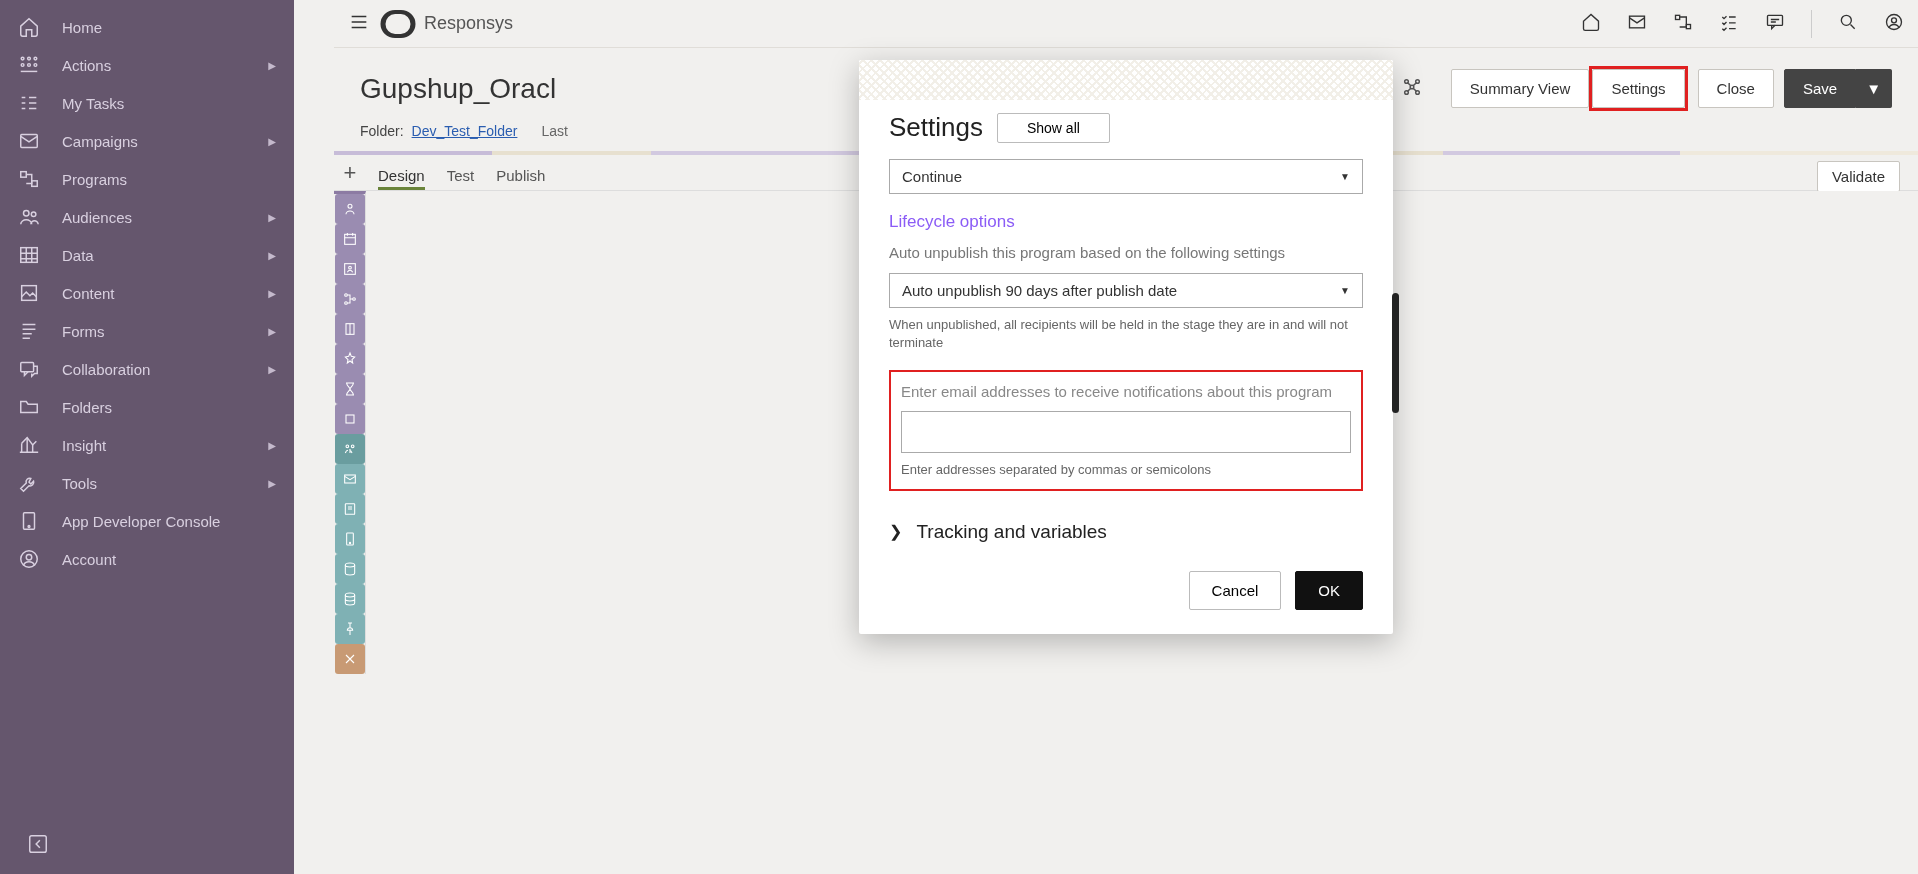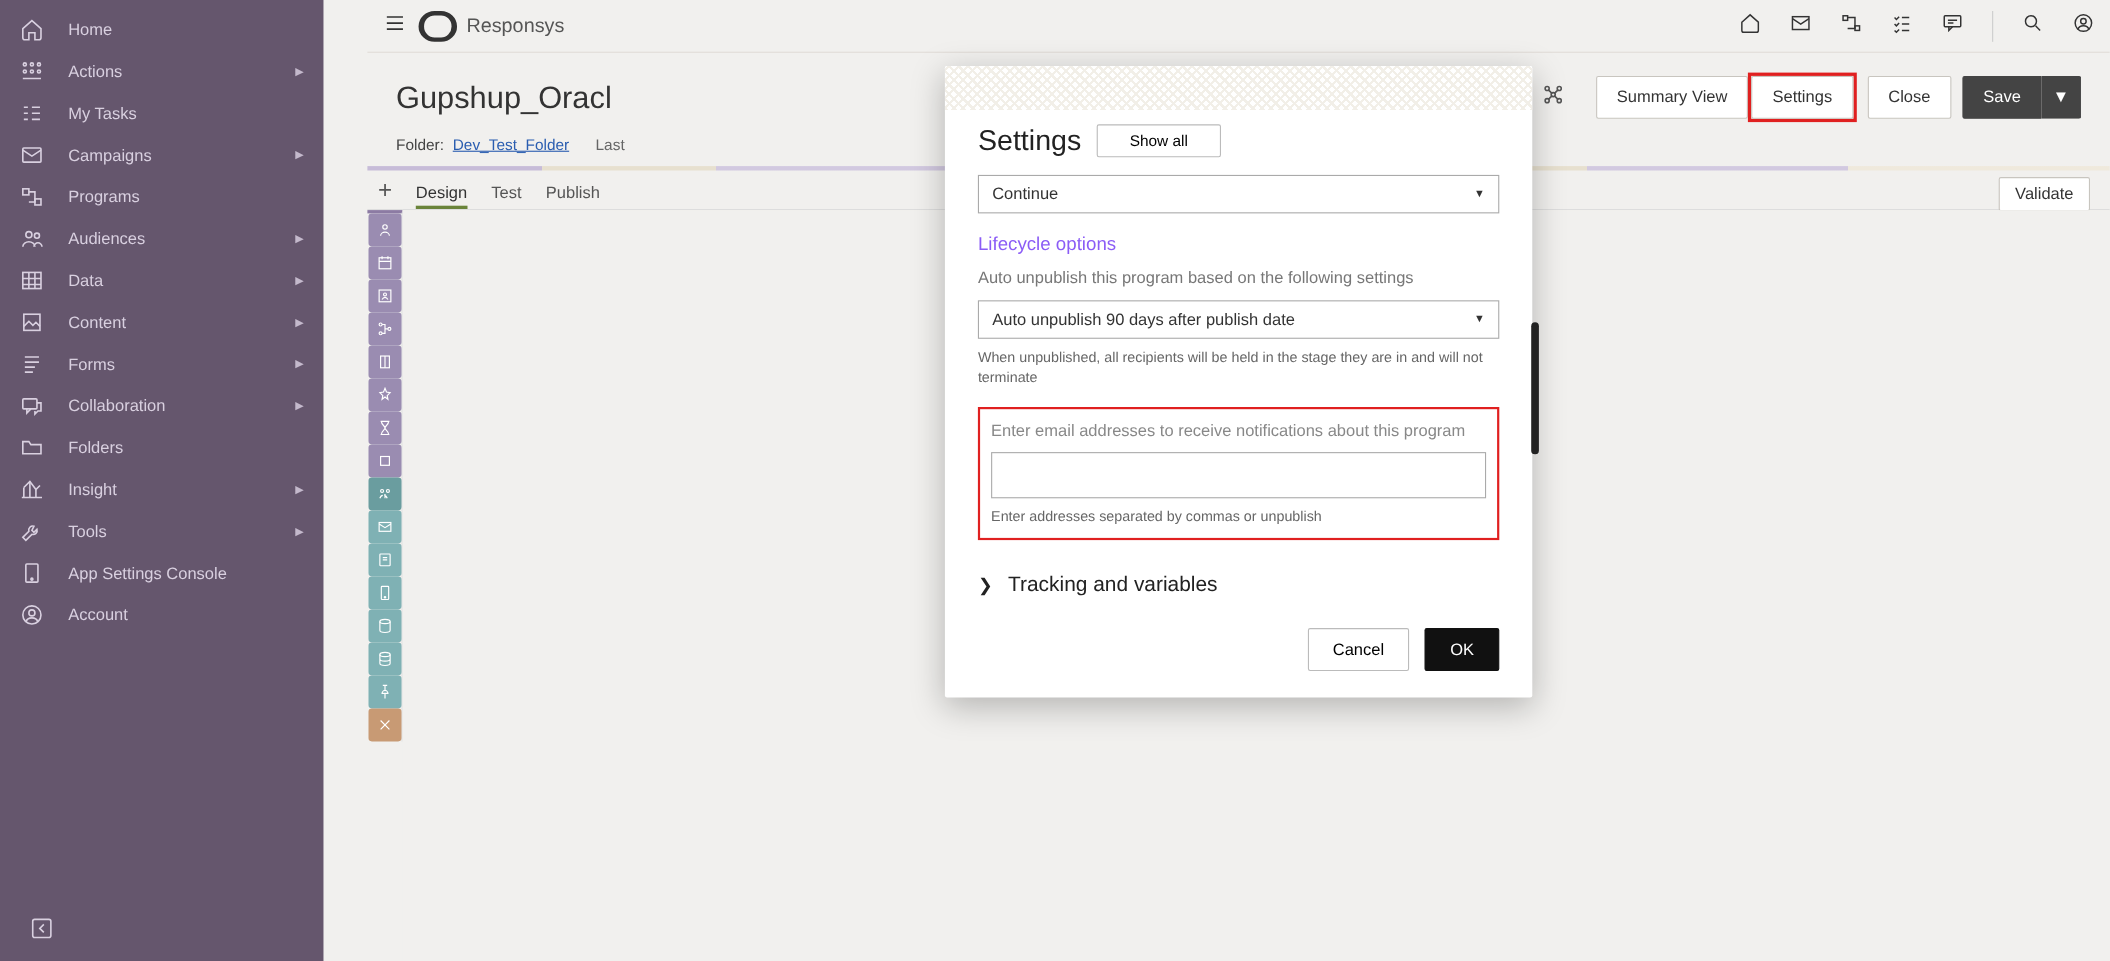--- a/index.html
+++ b/index.html
@@ -242,21 +242,21 @@
       <span class="si-caret">▶</span>
     </div>
 
     <div class="sidebar-item">
       <span class="si-icon">
           <svg viewBox="0 0 24 24">
             <rect x="6" y="3" width="12" height="18" rx="1"></rect>
             <circle cx="12" cy="18" r="1"></circle>
           </svg>
         </span>
-      <span class="si-label">App Settings Console</span>
+      <span class="si-label">App Developer Console</span>
     </div>
 
     <div class="sidebar-item">
       <span class="si-icon">
           <svg viewBox="0 0 24 24">
             <circle cx="12" cy="12" r="9"></circle>
             <circle cx="12" cy="10" r="3"></circle>
             <path d="M6 19c1-3 4-4 6-4s5 1 6 4"></path>
           </svg>
         </span>
@@ -477,21 +477,21 @@
         <div class="select-box">
           <span>Auto unpublish 90 days after publish date</span>
           <span class="select-caret">▼</span>
         </div>
 
         <div class="helper">When unpublished, all recipients will be held in the stage they are in and will not terminate</div>
 
         <div class="email-highlight">
           <div class="email-label">Enter email addresses to receive notifications about this program</div>
           <input class="email-input" type="text" value="" style="">
-          <div class="helper" style="margin-top:8px">Enter addresses separated by commas or unpublish</div>
+          <div class="helper" style="margin-top:8px">Enter addresses separated by commas or semicolons</div>
         </div>
 
         <div class="tracking-row">
           <span class="chev">❯</span>
           <span class="tr-label">Tracking and variables</span>
         </div>
 
         <div class="modal-scroll"></div>
       </div>
 

